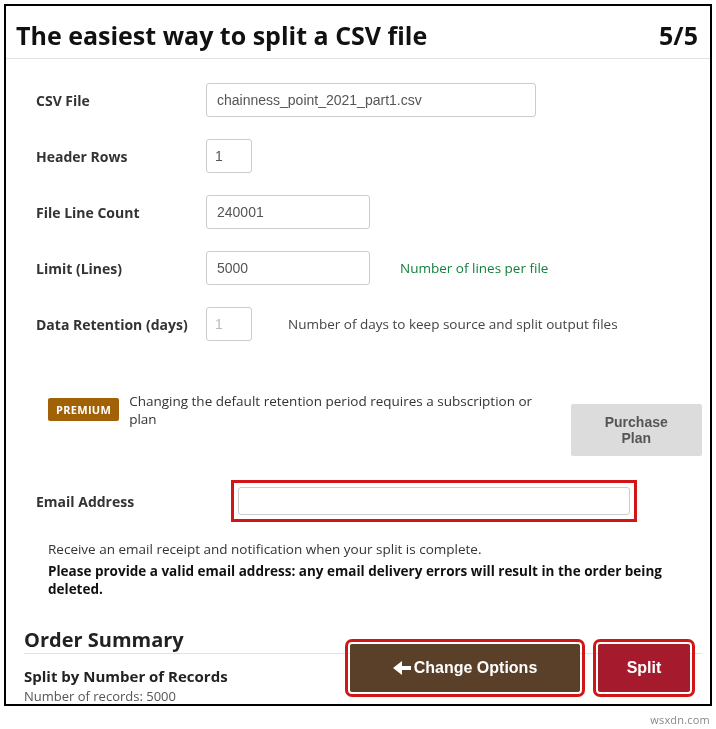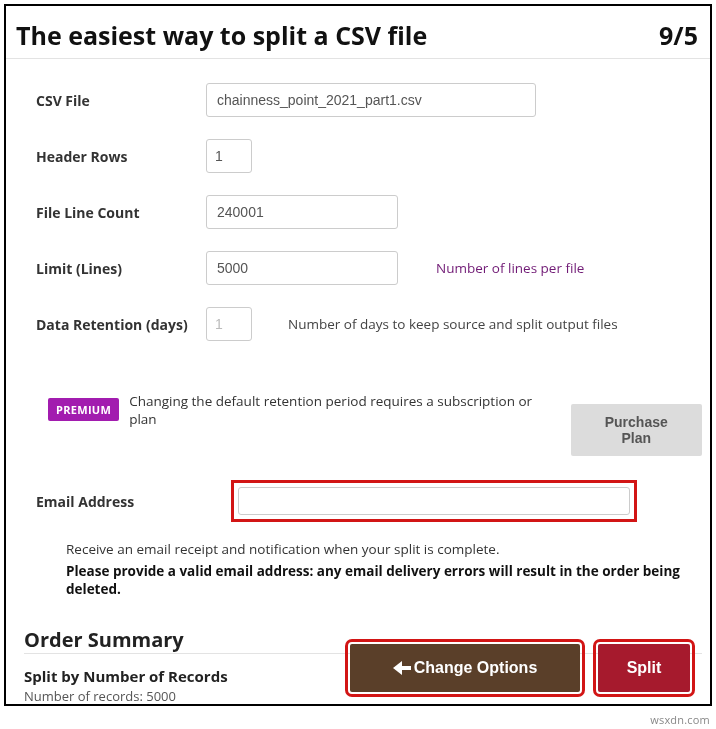--- a/index.html
+++ b/index.html
@@ -27,51 +27,51 @@
   .row { display:flex; align-items:center; margin-bottom:22px; }
   .label {
     width:170px; font-size:14px; font-weight:700; color:#333;
   }
   .text-input {
     height:34px; border:1px solid #ccc; border-radius:3px;
     padding:0 10px; font-size:14px; color:#555; background:#fff;
   }
   .text-input.wide { width:330px; }
   .text-input.narrow { width:46px; text-align:left; padding:0 8px;}
-  .text-input.med { width:192px; }
+  .text-input.med { width:164px; }
   .text-input[readonly] { color:#bbb; }
   .hint {
-    font-size:13.5px; color:#701a75; margin-left:38px;
+    font-size:13.5px; color:#15803d; margin-left:30px;
   }
   .hint2 {
     font-size:13.5px; color:#444; margin-left:36px;
   }
   .badge {
-    display:inline-block; background:#a21caf; color:#fff;
+    display:inline-block; background:#a16207; color:#fff;
     font-size:11px; font-weight:700; padding:4px 8px; border-radius:2px;
     margin-right:10px; letter-spacing:.3px;
   }
   .premium-line {
     display:flex; align-items:center; margin:0 0 24px 12px;
   }
   .premium-text { font-size:13.5px; color:#333; }
   .purchase-btn {
     margin-left:12px; background:#dcdcdc; color:#555;
     border:none; padding:10px 18px; font-size:14px; font-weight:700;
     border-radius:2px; cursor:pointer;margin-top:41px;
   }
   .email-row { display:flex; align-items:center; margin-bottom:18px; }
   .email-box {
     border:3px solid #d21515; padding:4px; flex:0 0 400px;
   }
   .email-input {
     width:392px; height:28px; border:1px solid #ccc; border-radius:3px;
     padding:0 8px; font-size:14px; background:#fff;
   }
-  .notes { margin-left:30px; margin-bottom:28px; }
+  .notes { margin-left:12px; margin-bottom:28px; }
   .note1 { font-size:13.5px; color:#333; margin-bottom:4px; }
   .note2 { font-size:13.5px; color:#111; font-weight:700; }
   .summary-hdr {
     font-size:20px; font-weight:700; color:#222;
     border-bottom:1px solid #e3e3e3; 
     margin:0 0 12px -12px; padding-left:0px;
   }
   .summary-block { margin-left:-12px; }
   .summary-title { font-size:15px; font-weight:700; color:#222; }
   .summary-sub { font-size:13px; color:#555; margin-top:1px; }
@@ -108,21 +108,21 @@
     font-size:11px; color:#888; letter-spacing:.2px;
   }
 </style>
 </head>
 <body>
 
 <div class="frame">
 
   <div class="header">
     <div class="title">The easiest way to split a CSV file</div>
-    <div class="steps">9/5</div>
+    <div class="steps">5/5</div>
   </div>
 
   <div class="form">
 
     <div class="row">
       <div class="label">CSV File</div>
       <input class="text-input wide" value="chainness_point_2021_part1.csv" style="">
     </div>
 
     <div class="row">

